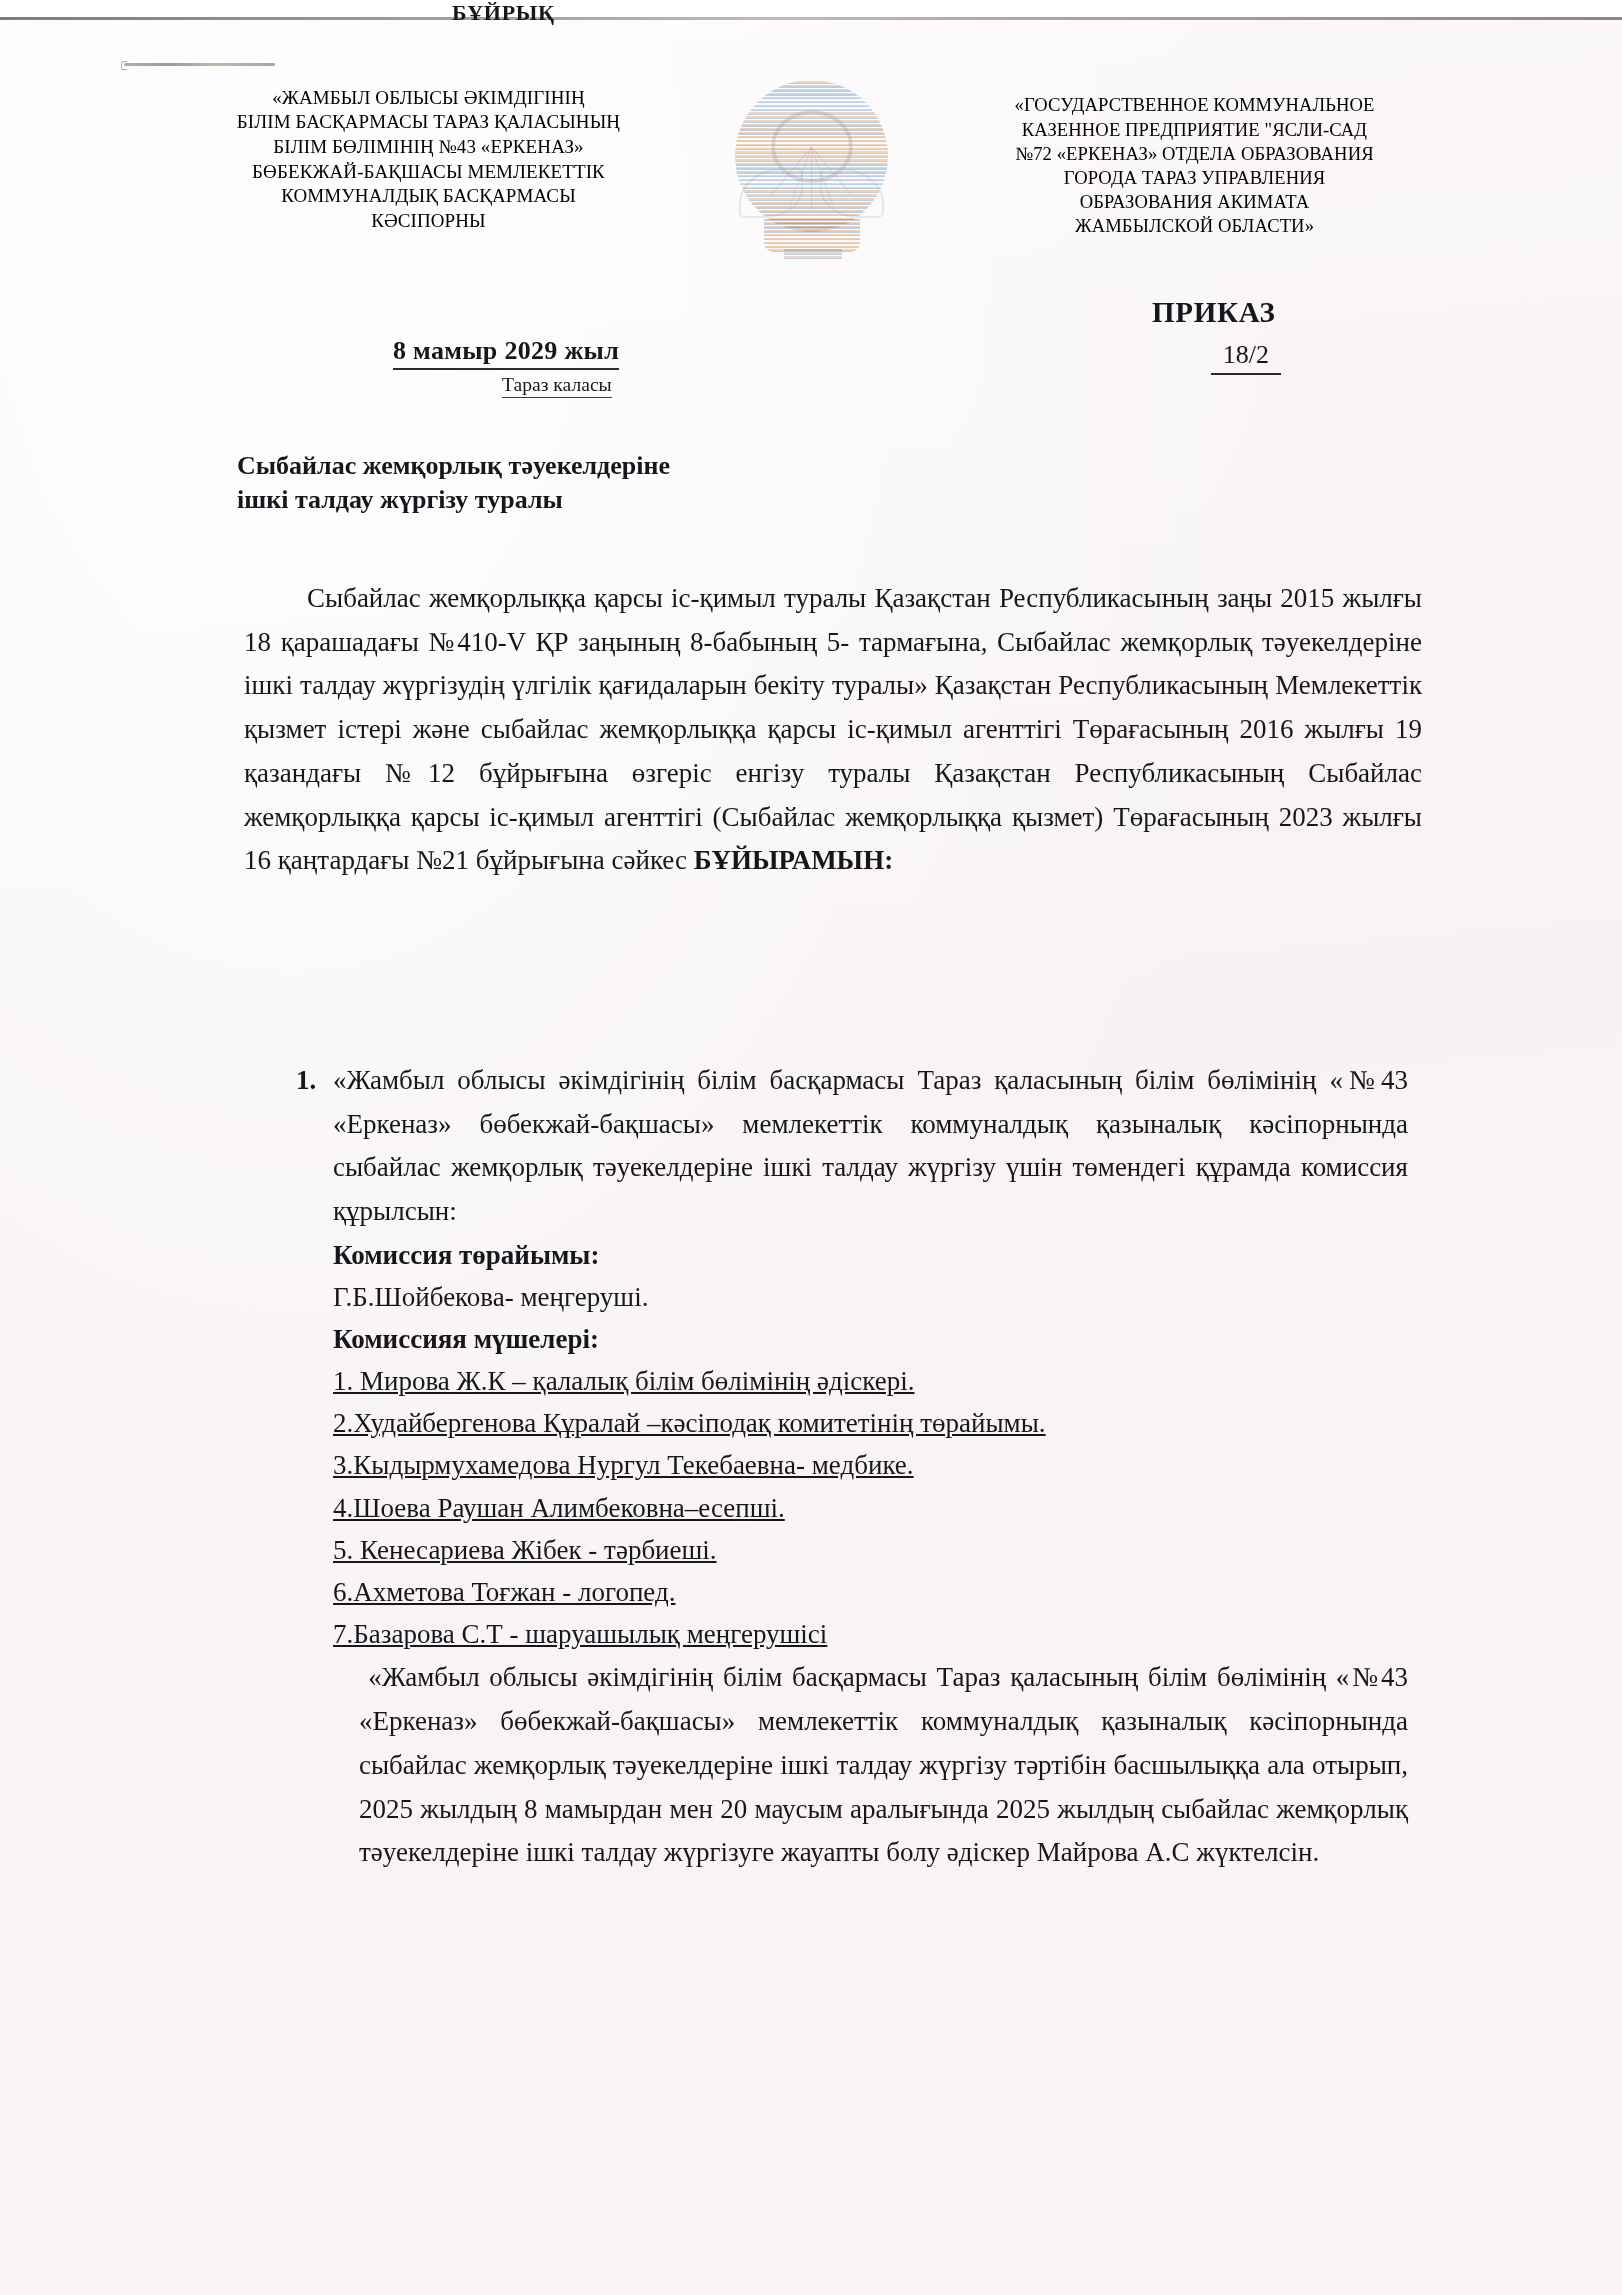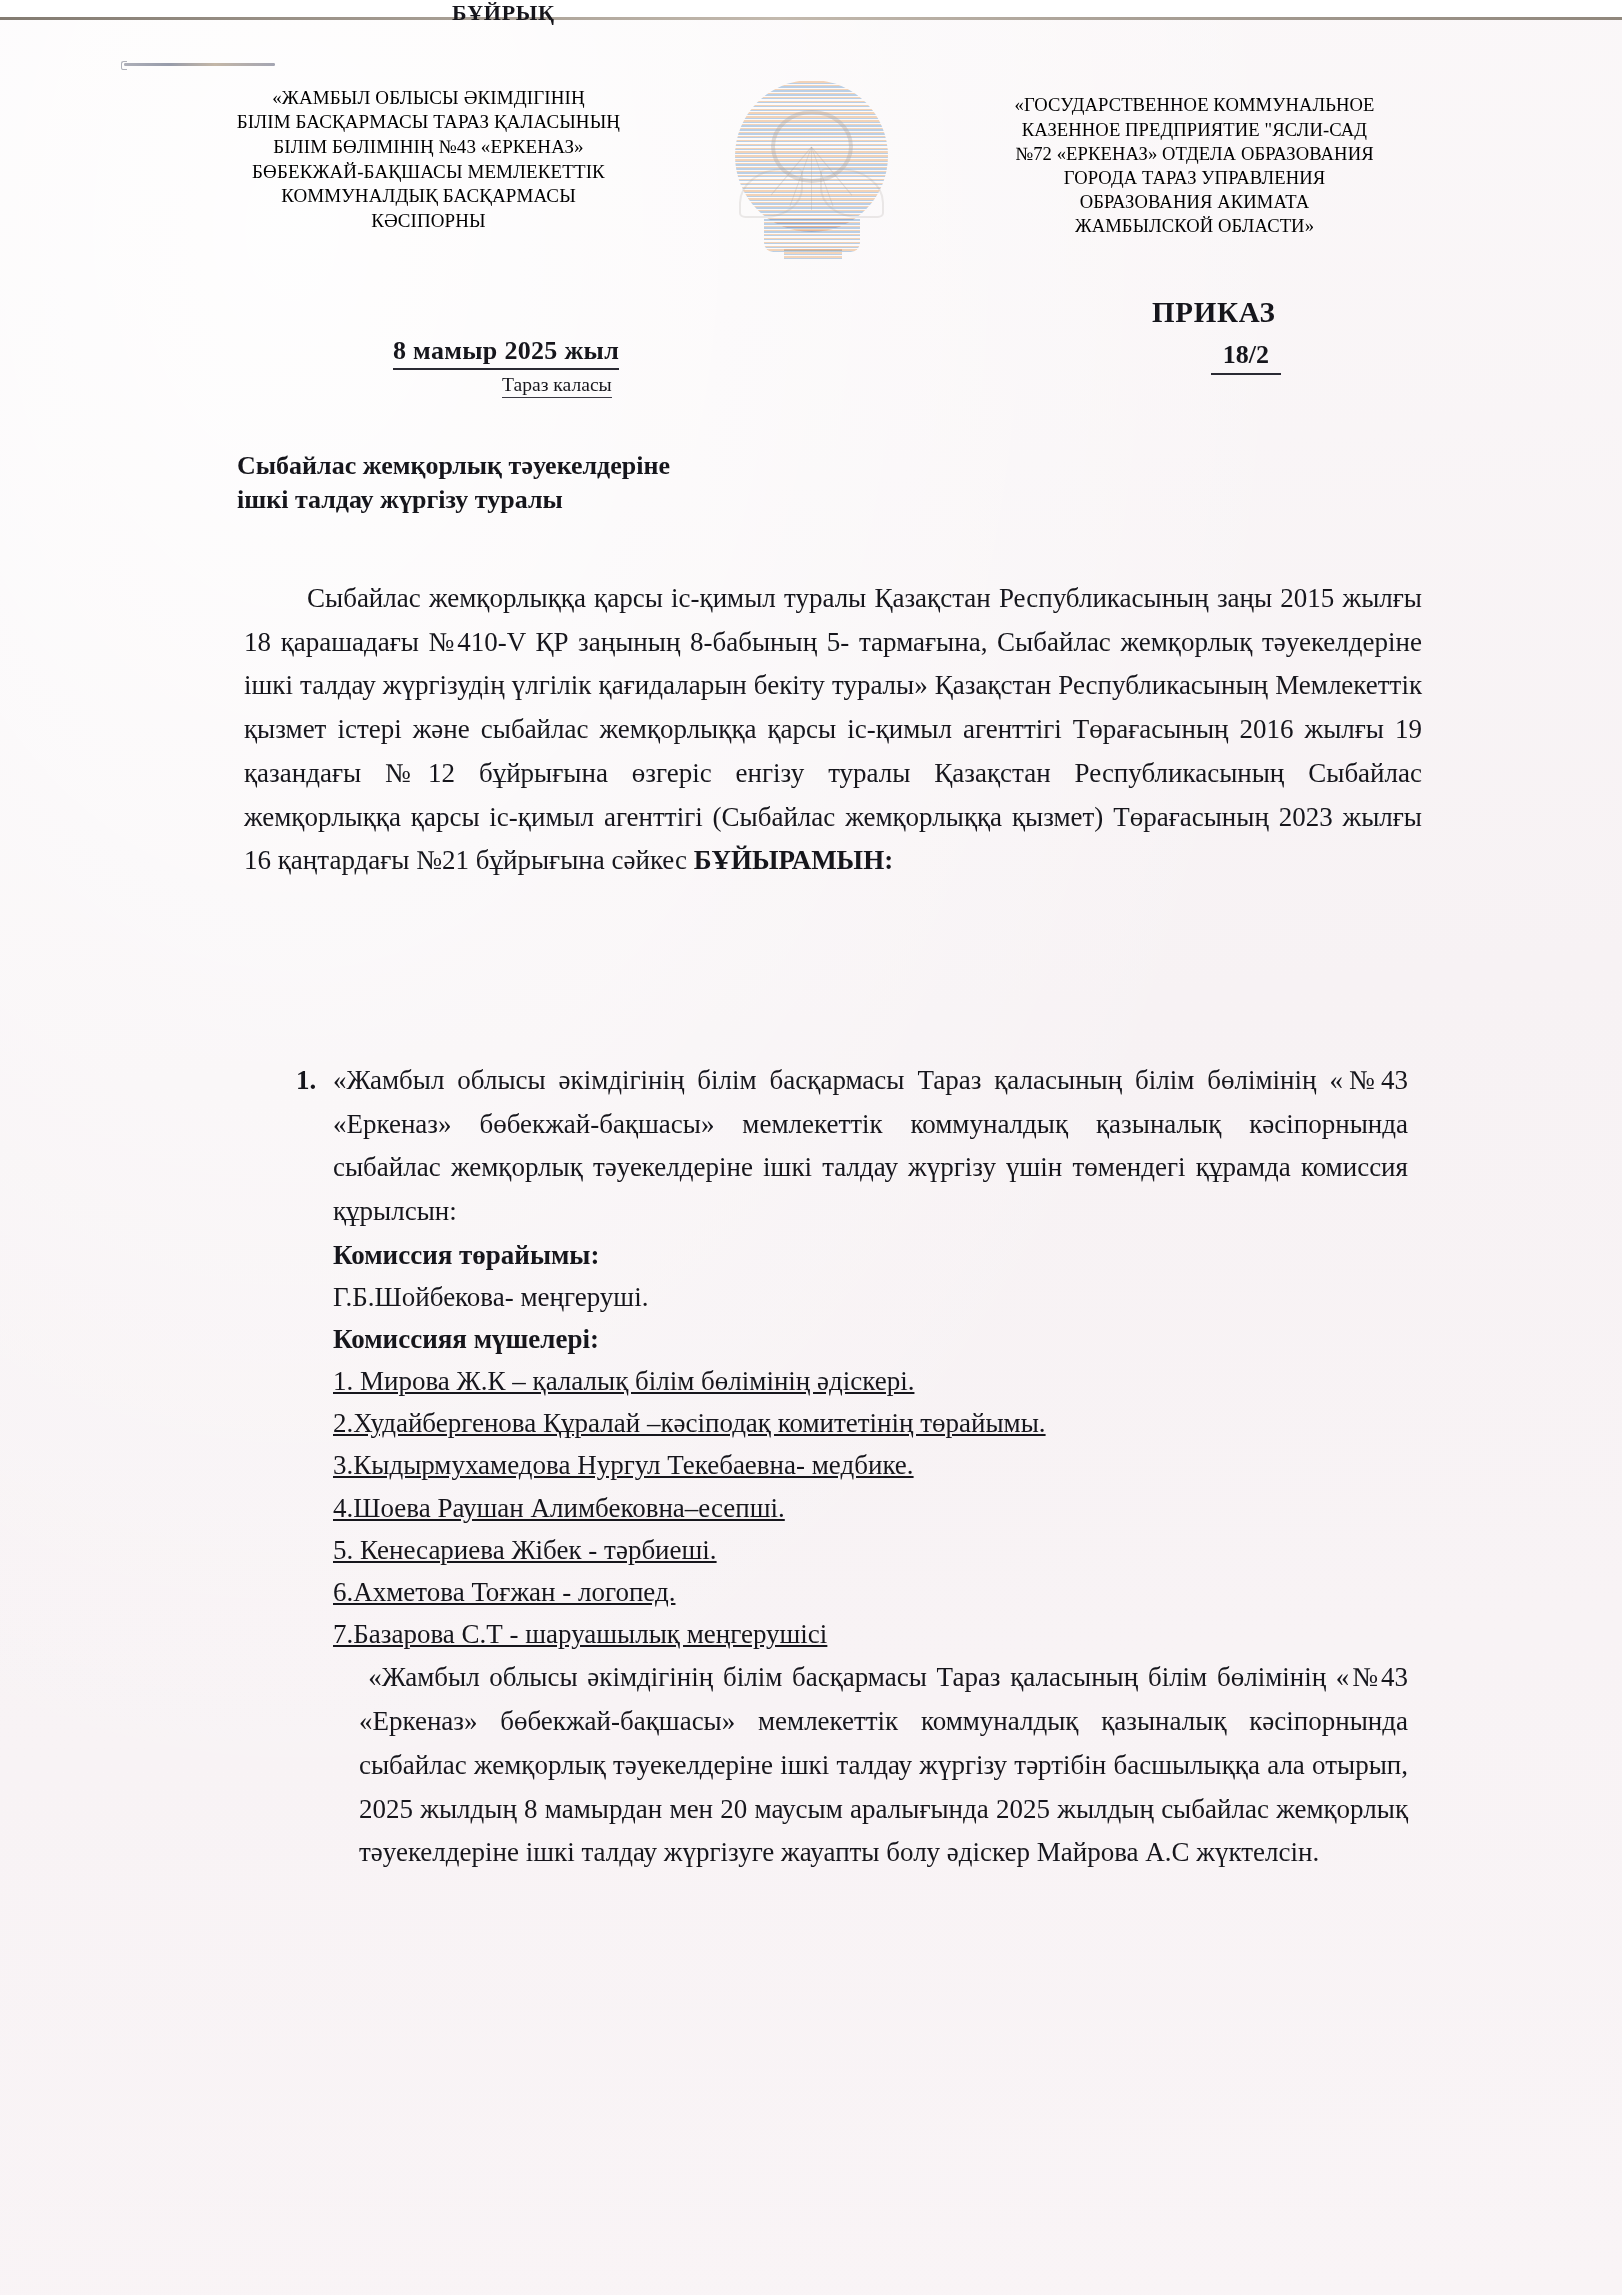--- a/index.html
+++ b/index.html
@@ -183,21 +183,21 @@
     position: absolute;
     left: 1152px; top: 296px;
     font-size: 29px;
     font-weight: bold;
     letter-spacing: 0.7px;
   }
   .prikaz-no {
     position: absolute;
     left: 1211px; top: 340px;
     font-size: 26px;
-    font-weight: bold;
+    font-weight: normal;
     border-bottom: 2.6px solid #2a2a33;
     padding: 0 11.8px 2.6px 11.8px;
   }
 
   
   .subject {
     position: absolute;
     left: 237px; top: 449px;
     width: 785px;
     font-size: 26px;
@@ -305,21 +305,21 @@
       <span class="org-line">№72 «ЕРКЕНАЗ» ОТДЕЛА ОБРАЗОВАНИЯ</span>
       <span class="org-line">ГОРОДА ТАРАЗ УПРАВЛЕНИЯ</span>
       <span class="org-line">ОБРАЗОВАНИЯ АКИМАТА</span>
       <span class="org-line">ЖАМБЫЛСКОЙ ОБЛАСТИ»</span>
     </div>
 
   </div>
 
   <div class="buyryq">БҰЙРЫҚ</div>
   <div class="prikaz">ПРИКАЗ</div>
-  <div class="date-line">8 мамыр  2025 жыл</div>
+  <div class="date-line">8 мамыр  2029 жыл</div>
   <div class="prikaz-no">18/2</div>
   <div class="city-line">Тараз каласы</div>
 
   <div class="subject">
     <div>Сыбайлас жемқорлық тәуекелдеріне</div>
     <div>ішкі талдау жүргізу туралы</div>
   </div>
 
   <div class="body-para"><span>Сыбайлас  жемқорлыққа  қарсы  іс-қимыл  туралы  Қазақстан Республикасының заңы 2015 жылғы 18 қарашадағы №410-V ҚР заңының 8-бабының 5- тармағына,  Сыбайлас жемқорлық тәуекелдеріне ішкі талдау жүргізудің үлгілік қағидаларын бекіту туралы» Қазақстан Республикасының Мемлекеттік қызмет істері және сыбайлас жемқорлыққа қарсы іс-қимыл агенттігі Төрағасының 2016 жылғы 19 қазандағы №12 бұйрығына өзгеріс енгізу туралы Қазақстан Республикасының Сыбайлас жемқорлыққа  қарсы іс-қимыл агенттігі (Сыбайлас жемқорлыққа қызмет) Төрағасының 2023 жылғы 16 қаңтардағы №21 бұйрығына сәйкес </span><b>БҰЙЫРАМЫН:</b></div>
 

